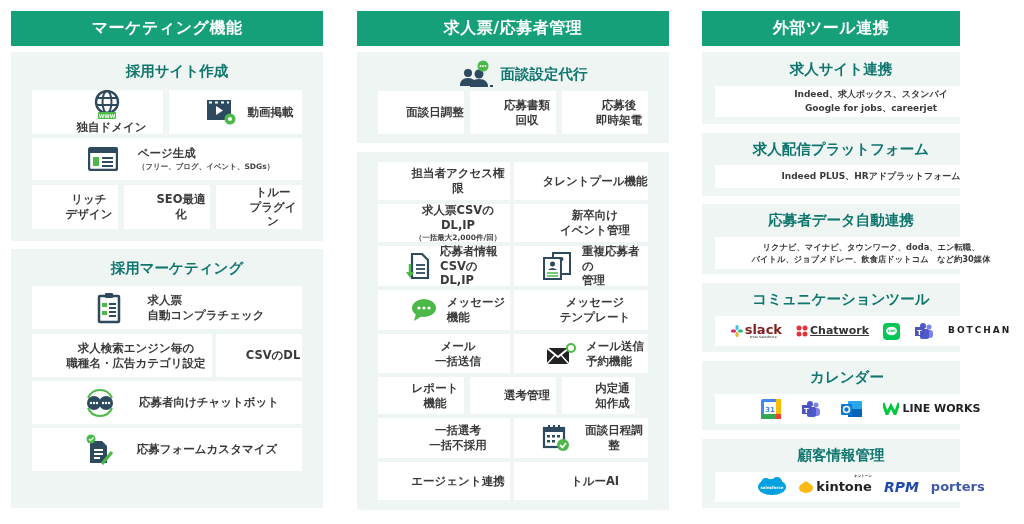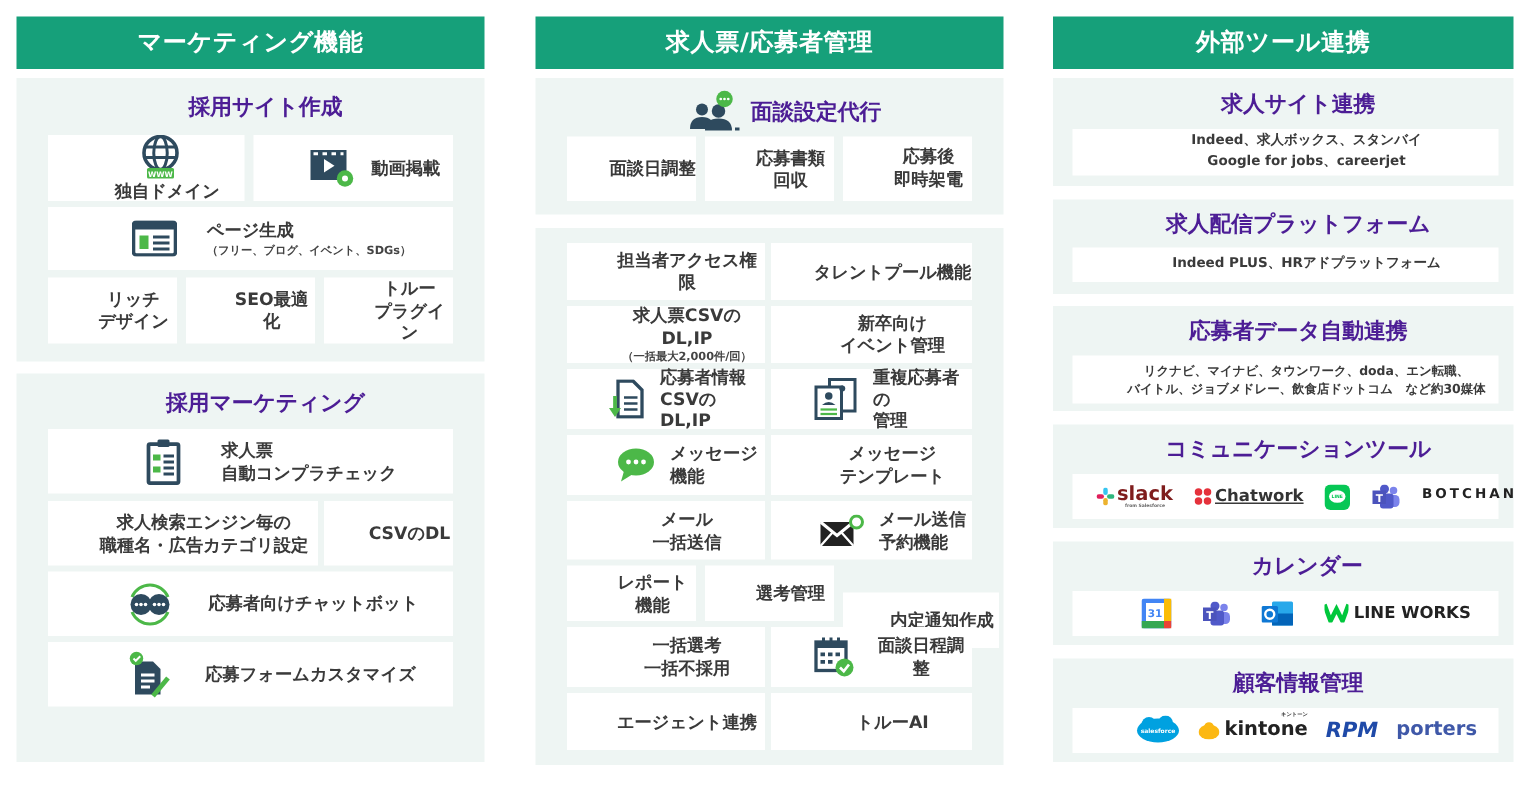--- a/index.html
+++ b/index.html
@@ -1,28 +1,28 @@
 <!DOCTYPE html>
 <html><head>
 <meta charset="utf-8">
 <style>
   * { box-sizing: border-box; margin: 0; padding: 0; }
   html, body { width: 1024px; height: 524px; background: #ffffff; overflow: hidden; }
   body { font-family: "DejaVu Sans", "Liberation Sans", sans-serif; color: #333; position: relative; }
   .col { position: absolute; top: 11px; width: 312px; }
   .col.c1 { left: 11px; }
   .col.c2 { left: 357px; }
-  .col.c3 { left: 702px; width: 307px; }
+  .col.c3 { left: 702px; width: 258px; }
   .col-header {
     height: 35px; background: #16a07a; color: #fff;
     font-weight: bold; font-size: 16px; display: flex; align-items: center; justify-content: center;
     letter-spacing: 0.5px;
   }
   .section { position: absolute; left: 0; right: 0; background: #eef5f3; }
-  .sec-title { color: #4c1d95; font-weight: bold; font-size: 14.5px; text-align: center; display:flex; align-items:center; justify-content:center; gap:6px;padding-left:20px; }
+  .sec-title { color: #0f766e; font-weight: bold; font-size: 14.5px; text-align: center; display:flex; align-items:center; justify-content:center; gap:6px;padding-left:20px; }
   .cell {
     position: absolute; background: #fff; display: flex; align-items: center; justify-content: center;
     font-weight: bold; font-size: 11.5px; color: #3a3a3a; text-align: center; line-height: 1.3; padding-left: 28px;
   }
   .cell .small { display:block; font-size: 7.5px; font-weight: bold; color:#444; }
   .cell .ic { flex: 0 0 auto; margin-right: 10px; display:inline-flex; }
   .txt-wide { font-size: 9px; font-weight: bold; color: #3a3a3a; line-height: 1.45; }
   .logos { display:flex; align-items:center; justify-content:center; gap: 14px; }
   .logo-txt { font-weight: bold; font-size: 12px; }
 </style>
@@ -164,21 +164,21 @@
             <circle cx="24" cy="6" r="0.9" fill="#fff"></circle>
             <circle cx="26.5" cy="6" r="0.9" fill="#fff"></circle>
             <rect x="31" y="25" width="3" height="2" fill="#2e4a5e"></rect>
           </svg>
       </span>
       <span>面談設定代行</span>
     </div>
     <div class="cell" style="left:21px;top:39px;width:86px;height:43px;">面談日調整</div>
     <div class="cell" style="left:113px;top:39px;width:86px;height:43px;white-space:pre-line;">応募書類
 回収</div>
-    <div class="cell" style="left:205px;top:39px;width:86px;height:43px;white-space:pre-line;font-family:Liberation Serif, serif;">応募後
+    <div class="cell" style="left:205px;top:39px;width:86px;height:43px;white-space:pre-line;">応募後
 即時架電</div>
   </div>
 
   <div class="section" style="top:141px;height:358px;">
 
     <div class="cell" style="left:21px;top:10px;width:132px;height:38px;">担当者アクセス権限</div>
     <div class="cell" style="left:157px;top:10px;width:134px;height:38px;">タレントプール機能</div>
 
     <div class="cell" style="left:21px;top:52px;width:132px;height:38px;">
       <span>
@@ -245,21 +245,21 @@
             <path d="M1 21 L9 12 M23 21 L15 12" stroke="#fff" stroke-width="1.5"></path>
             <circle cx="25" cy="5" r="4" fill="#fff" stroke="#4cb848" stroke-width="2"></circle>
           </svg>
       </span>
       <span style="text-align:left;white-space:pre-line;">メール送信
 予約機能</span>
     </div>
 
     <div class="cell" style="left:21px;top:225px;width:86px;height:37px;">レポート機能</div>
     <div class="cell" style="left:113px;top:225px;width:86px;height:37px;">選考管理</div>
-    <div class="cell" style="left:205px;top:243px;width:104px;height:37px;">内定通知作成</div>
+    <div class="cell" style="left:205px;top:225px;width:73px;height:37px;">内定通知作成</div>
 
     <div class="cell" style="left:21px;top:266px;width:132px;height:40px;white-space:pre-line;">一括選考
 一括不採用</div>
     <div class="cell" style="left:157px;top:266px;width:134px;height:40px;">
       <span class="ic">
         <svg width="28" height="28" viewBox="0 0 28 28">
             <rect x="2" y="4" width="20" height="19" fill="#fff" stroke="#2e4a5e" stroke-width="2.2"></rect>
             <rect x="2" y="4" width="20" height="4" fill="#2e4a5e"></rect>
             <rect x="6" y="1" width="2" height="5" fill="#2e4a5e"></rect>
             <rect x="11" y="1" width="2" height="5" fill="#2e4a5e"></rect>

